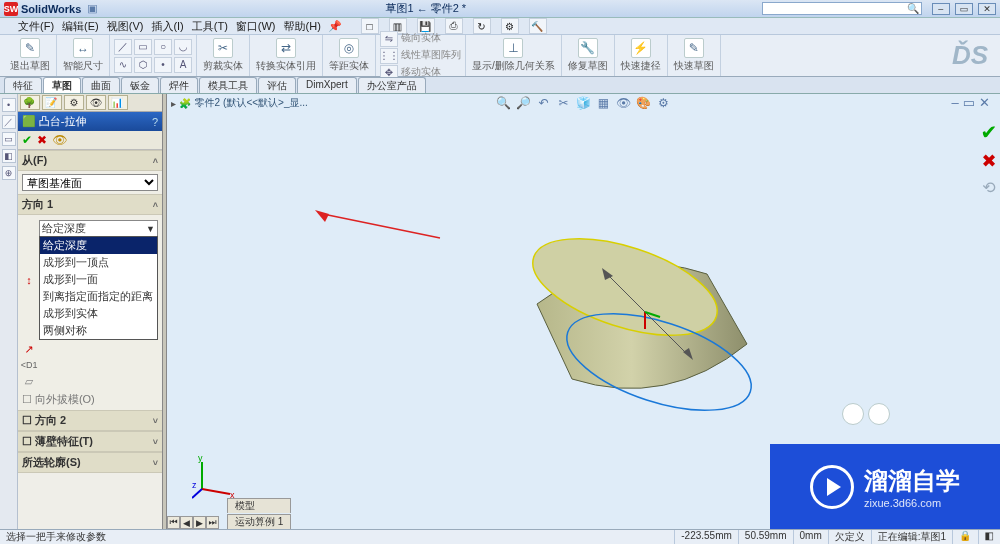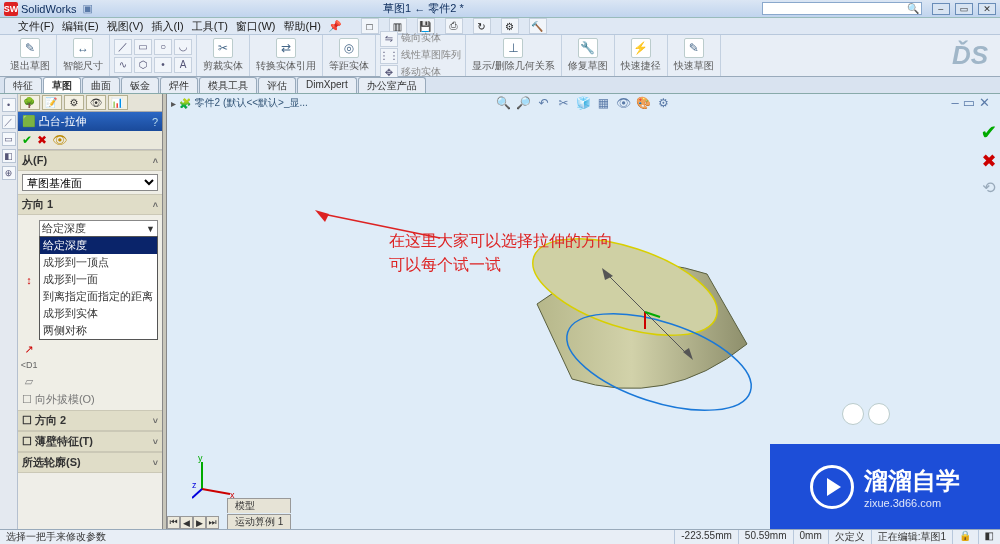--- a/index.html
+++ b/index.html
@@ -1,21 +1,21 @@
 <!DOCTYPE html>
 <html><head>
 <meta charset="utf-8">
 <style>
   * { box-sizing: border-box; font-family: "Microsoft YaHei", SimSun, Arial, sans-serif; }
   body { margin: 0; width: 1000px; height: 544px; overflow: hidden; background: #fff; font-size: 11px; color: #333; position: relative; }
   
   
   .titlebar { height: 18px; background: linear-gradient(#dbe6f4,#c0d4ee); display: flex; align-items: center; padding: 0 4px; border-bottom: 1px solid #9bb; }
   .titlebar .logo { width: 14px; height: 14px; background: #d22; border-radius: 2px; margin-right: 3px; display:flex;align-items:center;justify-content:center;color:#fff;font-size:9px;font-weight:bold;}
-  .titlebar .title { font-weight: normal; color: #0a2a5a; text-align: center; }
+  .titlebar .title { font-weight: bold; color: #0a2a5a; text-align: center; }
   .titlebar .doc { flex:1; text-align:center; color:#0a2a5a; }
   .titlebar .winbtns span { display:inline-block; width:18px; height:12px; border:1px solid #6a8db8; margin-left:2px; background:#d8e4f2; font-size:9px; text-align:center; line-height:10px;}
   .titlebar .search { margin: 0 8px; }
   .titlebar .search input { width: 160px; height:13px; border:1px solid #8aa8cc; font-size:10px; padding:0 14px 0 3px; }
   .titlebar .search-wrap { position:relative; display:inline-block;}
   .titlebar .search-wrap .mag { position:absolute; right:2px; top:1px; font-size:10px; color:#557;}
   
   
   .menubar { height: 17px; background:#dfe8f4; display:flex; align-items:center; padding-left:18px; border-bottom:1px solid #b8c8dc;}
   .menubar span { margin-right: 8px; color:#222; cursor:default; }
@@ -402,24 +402,20 @@
       <polygon points="125,84 136,92 128,96" fill="#555"></polygon>
       <polygon points="216,176 206,168 212,164" fill="#555"></polygon>
       <line x1="168" y1="128" x2="168" y2="145" stroke="#c00" stroke-width="2"></line>
       <line x1="168" y1="128" x2="183" y2="133" stroke="#0a0" stroke-width="2"></line>
     </svg>
 
     <svg class="annot-arrow" width="130" height="35">
       <line x1="125" y1="28" x2="8" y2="4" stroke="#d22" stroke-width="1.5"></line>
       <polygon points="0,0 14,4 10,12" fill="#d22"></polygon>
     </svg>
-    <div class="annot-text">
-      <div>在这里大家可以选择拉伸的方向</div>
-      <div>可以每个试一试</div>
-    </div>
 
     <svg class="triad" width="45" height="45">
       <line x1="10" y1="35" x2="10" y2="8" stroke="#0a0" stroke-width="2"></line>
         <text x="6" y="7" fill="#0a0" font-size="9">y</text>
       <line x1="10" y1="35" x2="38" y2="40" stroke="#c00" stroke-width="2"></line>
         <text x="38" y="44" fill="#c00" font-size="9">x</text>
       <line x1="10" y1="35" x2="0" y2="44" stroke="#00d" stroke-width="2"></line>
         <text x="0" y="34" fill="#00d" font-size="9">z</text>
     </svg>
 

